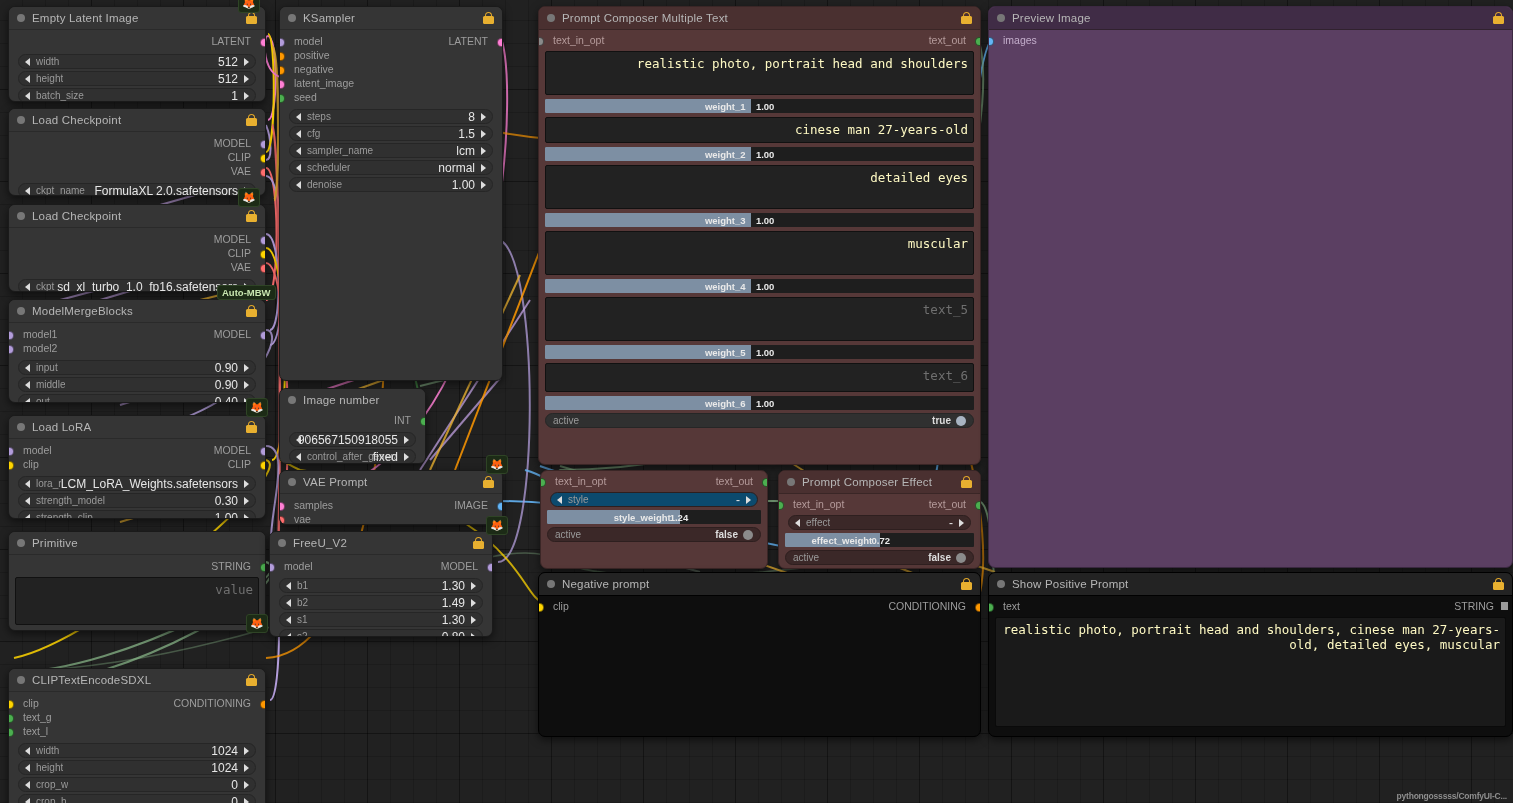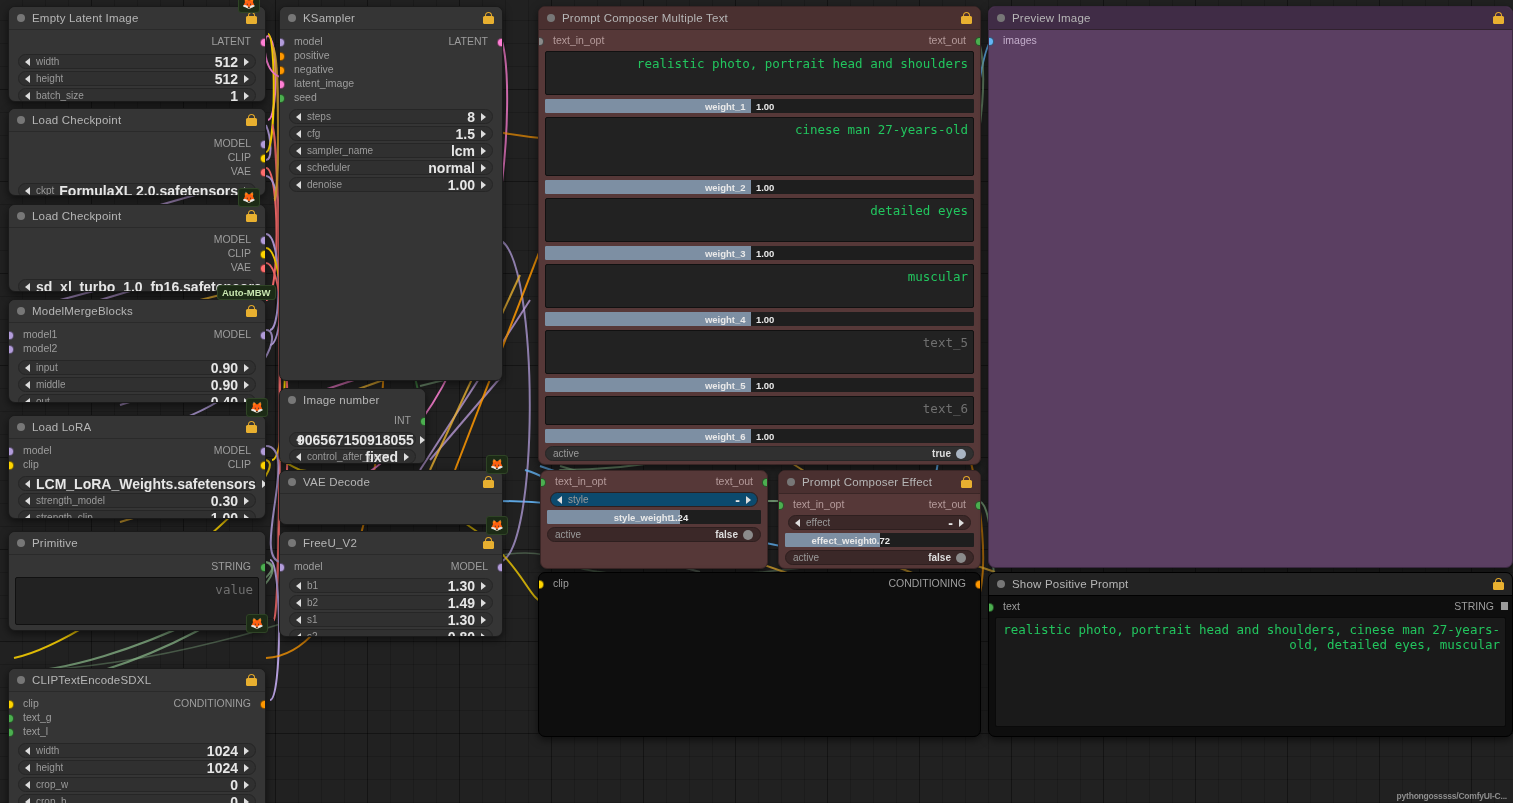--- a/index.html
+++ b/index.html
@@ -55,26 +55,26 @@
   
   .wid{
     height:15px;margin:2px 9px;border-radius:8px;background:#303030;
     display:flex;align-items:center;font-size:10px;color:#a5a5a5;padding:0 6px;
     box-sizing:border-box;border:1px solid #262626;
   }
   .wid .arL,.wid .arR{width:0;height:0;flex:0 0 auto;}
   .wid .arL{border-top:4px solid transparent;border-bottom:4px solid transparent;border-right:5px solid #ddd;}
   .wid .arR{border-top:4px solid transparent;border-bottom:4px solid transparent;border-left:5px solid #ddd;}
   .wid .wname{margin-left:6px;color:#9a9a9a;white-space:nowrap;overflow:hidden;}
-  .wid .wval{margin-left:auto;margin-right:6px;color:#e6e6e6;font-weight:bold;font-size:14px;white-space:nowrap;}
+  .wid .wval{margin-left:auto;margin-right:6px;color:#e6e6e6;font-weight:normal;font-size:12px;white-space:nowrap;}
 
   
   .ta{
     margin:4px 6px;background:#222;border:1px solid #111;border-radius:2px;
-    color:#22c55e;font-family:"DejaVu Sans Mono",monospace;font-size:12.5px;
+    color:#fef9c3;font-family:"DejaVu Sans Mono",monospace;font-size:12.5px;
     padding:4px 5px;box-sizing:border-box;line-height:15px;overflow:hidden;
   }
   .ta.ph{color:#6f6f6f;}
 
   
   .slider{
     height:14px;margin:3px 6px;background:#1e1e1e;border-radius:1px;position:relative;
     display:flex;align-items:center;box-sizing:border-box;overflow:hidden;
   }
   .slider .fill{position:absolute;left:0;top:0;bottom:0;background:#7d8fa3;}
@@ -555,27 +555,41 @@
         <span class="wval" style="margin-left:-24px;">fixed</span>
         <span class="arR"></span>
       </div>
     </div>
   </div>
   <div class="foxbtn" style="left:486px;top:455px;">🦊</div>
 
   <div class="node" style="left:279px;top:470px;width:224px;height:55px;">
     <div class="hdr">
       <span class="dot"></span>
-      <span class="ttl">VAE Decode</span>
-      <span class="lock"></span>
+      <span class="ttl">VAE Prompt</span>
+      <span class="lock"></span>
+    </div>
+    <div class="body">
+      <div class="slots" style="padding-top:4px;">
+        <div class="slot bothrow">
+          <span class="in" style="background:#ff80d5;"></span>
+          <span class="lbl">samples</span>
+          <span class="rlbl">IMAGE</span>
+          <span class="out" style="background:#64b5f6;"></span>
+        </div>
+        <div class="slot">
+          <span class="in" style="background:#ff6e6e;"></span>
+          <span class="lbl">vae</span>
+        </div>
+      </div>
     </div>
   </div>
   <div class="foxbtn" style="left:486px;top:516px;">🦊</div>
 
-  <div class="node" style="left:279px;top:531px;width:224px;height:106px;">
+  <div class="node" style="left:269px;top:531px;width:224px;height:106px;">
     <div class="hdr">
       <span class="dot"></span>
       <span class="ttl">FreeU_V2</span>
       <span class="lock"></span>
     </div>
     <div class="body">
       <div class="slots" style="padding-top:4px;">
         <div class="slot bothrow">
           <span class="in" style="background:#b39ddb;"></span>
           <span class="lbl">model</span>
@@ -627,21 +641,21 @@
         </div>
       </div>
 
       <div class="ta" style="height:44px;">realistic photo, portrait head and shoulders</div>
       <div class="slider">
         <span class="fill" style="width:48%"></span>
         <span class="sname" style="left:calc(48% - 46px);">weight_1</span>
         <span class="sval" style="left:calc(48% + 5px);">1.00</span>
       </div>
 
-      <div class="ta" style="height:59px;">cinese man 27-years-old</div>
+      <div class="ta" style="height:26px;">cinese man 27-years-old</div>
       <div class="slider">
         <span class="fill" style="width:48%"></span>
         <span class="sname" style="left:calc(48% - 46px);">weight_2</span>
         <span class="sval" style="left:calc(48% + 5px);">1.00</span>
       </div>
 
       <div class="ta" style="height:44px;">detailed eyes</div>
       <div class="slider">
         <span class="fill" style="width:48%"></span>
         <span class="sname" style="left:calc(48% - 46px);">weight_3</span>
@@ -736,20 +750,25 @@
       </div>
       <div class="tog" style="background:#3b2828;border-color:#2e1f1f;">
         <span>active</span>
         <span class="tval">false</span>
         <span class="knob"></span>
       </div>
     </div>
   </div>
 
   <div class="node n-black" style="left:538px;top:572px;width:443px;height:165px;">
+    <div class="hdr">
+      <span class="dot"></span>
+      <span class="ttl">Negative prompt</span>
+      <span class="lock"></span>
+    </div>
     <div class="body">
       <div class="slots" style="padding-top:3px;">
         <div class="slot bothrow">
           <span class="in" style="background:#ffd500;"></span>
           <span class="lbl">clip</span>
           <span class="rlbl">CONDITIONING</span>
           <span class="out" style="background:#ff9800;"></span>
         </div>
       </div>
     </div>

